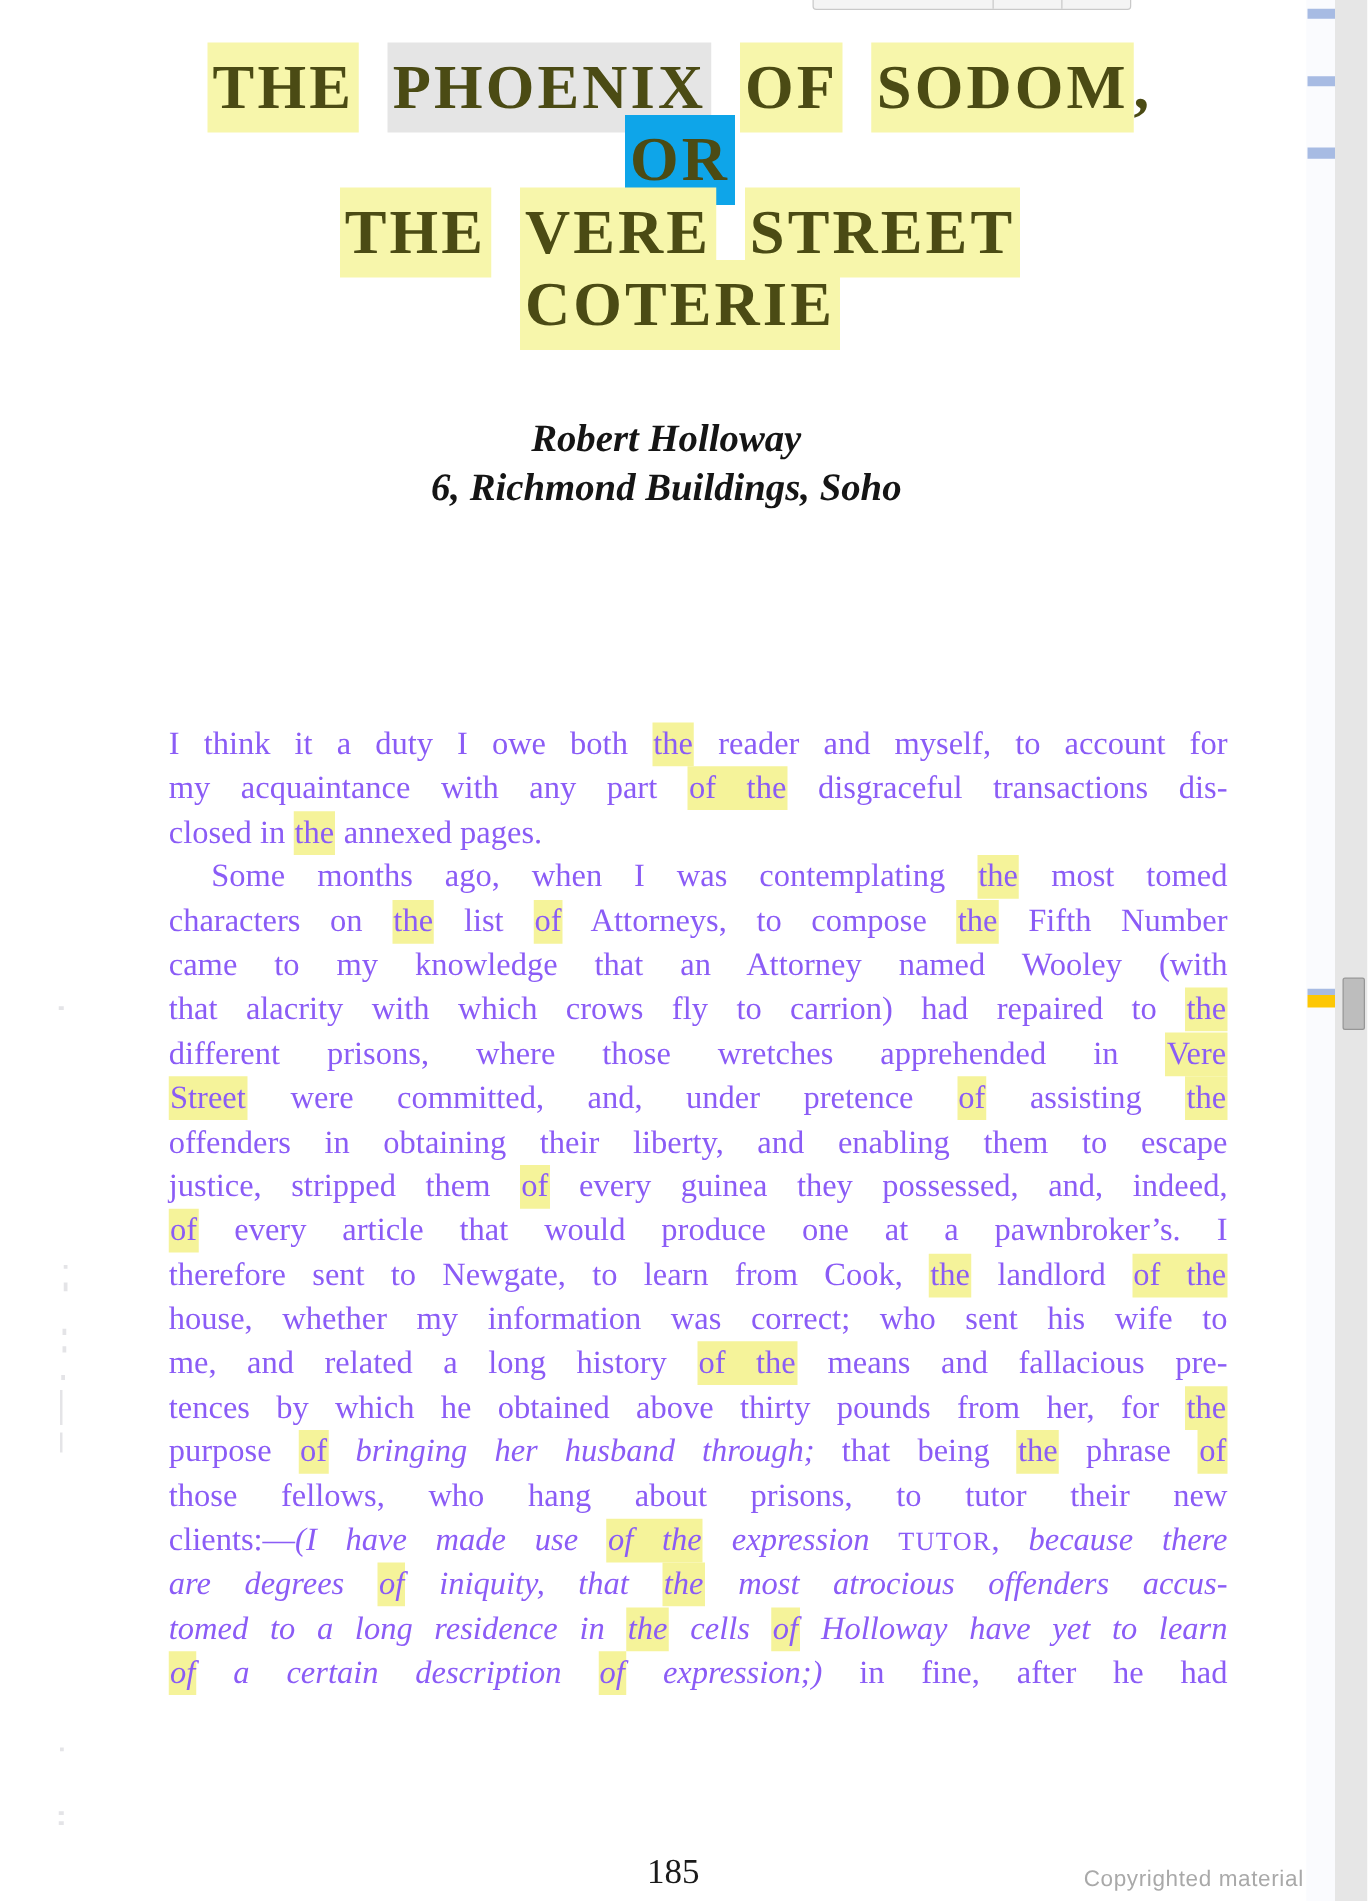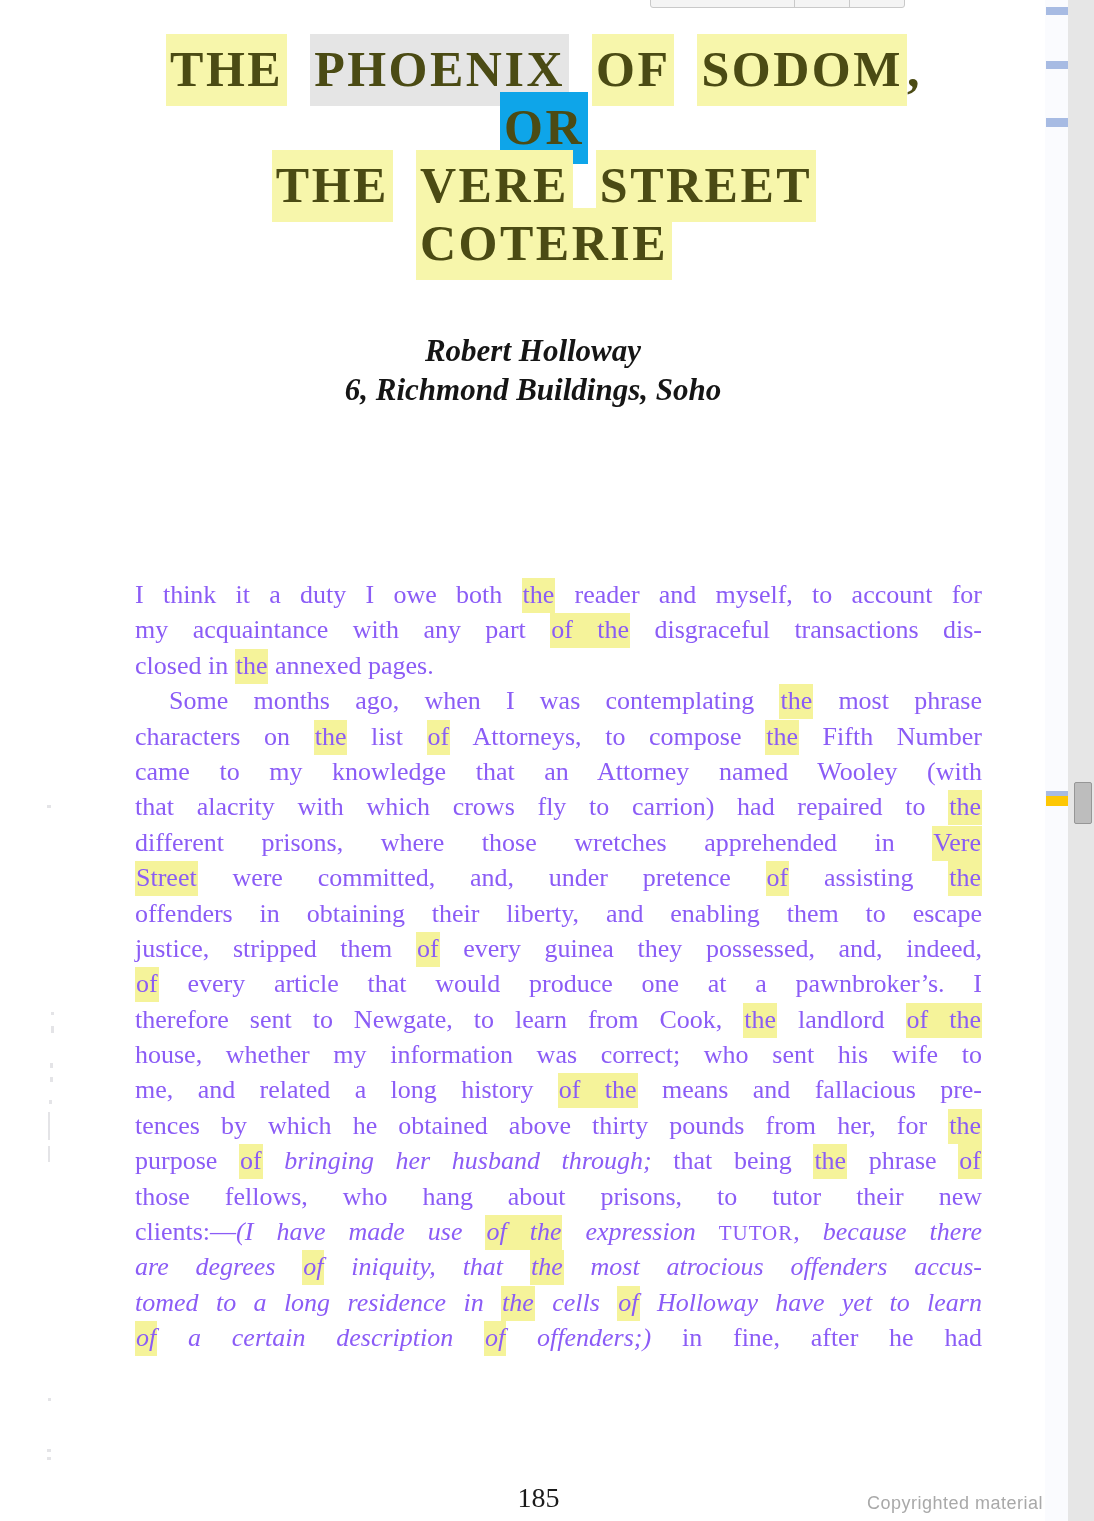--- a/index.html
+++ b/index.html
@@ -61,39 +61,39 @@
 
 <div class="author-block">
   <div>Robert Holloway</div>
   <div>6, Richmond Buildings, Soho</div>
 </div>
 
 <div class="body-block" id="body-block">
     <div class="bline"><span>I think it a duty I owe both </span><span class="hl" style="background: rgb(245, 243, 154);">the</span><span> reader and myself, to account for</span></div>
     <div class="bline"><span>my acquaintance with any part </span><span class="hl" style="background: rgb(245, 243, 154);">of the</span><span> disgraceful transactions dis-</span></div>
     <div class="bline nojust"><span>closed in </span><span class="hl" style="background: rgb(245, 243, 154);">the</span><span> annexed pages.</span></div>
-    <div class="bline indent"><span>Some months ago, when I was contemplating </span><span class="hl" style="background: rgb(245, 243, 154);">the</span><span> most phrase</span></div>
+    <div class="bline indent"><span>Some months ago, when I was contemplating </span><span class="hl" style="background: rgb(245, 243, 154);">the</span><span> most tomed</span></div>
     <div class="bline"><span>characters on </span><span class="hl" style="background: rgb(245, 243, 154);">the</span><span> list </span><span class="hl" style="background: rgb(245, 243, 154);">of</span><span> Attorneys, to compose </span><span class="hl" style="background: rgb(245, 243, 154);">the</span><span> Fifth Number</span></div>
     <div class="bline"><span>came to my knowledge that an Attorney named Wooley (with</span></div>
     <div class="bline"><span>that alacrity with which crows fly to carrion) had repaired to </span><span class="hl" style="background: rgb(245, 243, 154);">the</span></div>
     <div class="bline"><span>different prisons, where those wretches apprehended in </span><span class="hl" style="background: rgb(245, 243, 154);">Vere</span></div>
     <div class="bline"><span class="hl" style="background: rgb(245, 243, 154);">Street</span><span> were committed, and, under pretence </span><span class="hl" style="background: rgb(245, 243, 154);">of</span><span> assisting </span><span class="hl" style="background: rgb(245, 243, 154);">the</span></div>
     <div class="bline"><span>offenders in obtaining their liberty, and enabling them to escape</span></div>
     <div class="bline"><span>justice, stripped them </span><span class="hl" style="background: rgb(245, 243, 154);">of</span><span> every guinea they possessed, and, indeed,</span></div>
     <div class="bline"><span class="hl" style="background: rgb(245, 243, 154);">of</span><span> every article that would produce one at a pawnbroker’s. I</span></div>
     <div class="bline"><span>therefore sent to Newgate, to learn from Cook, </span><span class="hl" style="background: rgb(245, 243, 154);">the</span><span> landlord </span><span class="hl" style="background: rgb(245, 243, 154);">of the</span></div>
     <div class="bline"><span>house, whether my information was correct; who sent his wife to</span></div>
     <div class="bline"><span>me, and related a long history </span><span class="hl" style="background: rgb(245, 243, 154);">of the</span><span> means and fallacious pre-</span></div>
     <div class="bline"><span>tences by which he obtained above thirty pounds from her, for </span><span class="hl" style="background: rgb(245, 243, 154);">the</span></div>
     <div class="bline"><span>purpose </span><span class="hl" style="background: rgb(245, 243, 154);">of</span><span> </span><span class="it">bringing her husband through;</span><span> that being </span><span class="hl" style="background: rgb(245, 243, 154);">the</span><span> phrase </span><span class="hl" style="background: rgb(245, 243, 154);">of</span></div>
     <div class="bline"><span>those fellows, who hang about prisons, to tutor their new</span></div>
     <div class="bline"><span>clients:—</span><span class="it">(I have made use </span><span class="hl it" style="background: rgb(245, 243, 154);">of the</span><span class="it"> expression </span><span class="sc">TUTOR</span><span>, </span><span class="it">because there</span></div>
     <div class="bline"><span class="it">are degrees </span><span class="hl it" style="background: rgb(245, 243, 154);">of</span><span class="it"> iniquity, that </span><span class="hl it" style="background: rgb(245, 243, 154);">the</span><span class="it"> most atrocious offenders accus-</span></div>
     <div class="bline"><span class="it">tomed to a long residence in </span><span class="hl it" style="background: rgb(245, 243, 154);">the</span><span class="it"> cells </span><span class="hl it" style="background: rgb(245, 243, 154);">of</span><span class="it"> Holloway have yet to learn</span></div>
-    <div class="bline"><span class="hl it" style="background: rgb(245, 243, 154);">of</span><span class="it"> a certain description </span><span class="hl it" style="background: rgb(245, 243, 154);">of</span><span class="it"> offenders;)</span><span> in fine, after he had</span></div>
+    <div class="bline"><span class="hl it" style="background: rgb(245, 243, 154);">of</span><span class="it"> a certain description </span><span class="hl it" style="background: rgb(245, 243, 154);">of</span><span class="it"> expression;)</span><span> in fine, after he had</span></div>
   </div>
 
 <div class="page-number">185</div>
 
 <div class="watermark" style="color: rgb(169, 169, 169);">Copyrighted material</div>
 
 <div class="scan-artifact" style="left:47px;top:805px;width:4px;height:3px"></div>
 <div class="scan-artifact" style="left:51px;top:1012px;width:3px;height:3px"></div>
 <div class="scan-artifact" style="left:51px;top:1026px;width:3px;height:7px"></div>
 <div class="scan-artifact" style="left:50px;top:1063px;width:3px;height:5px"></div>

